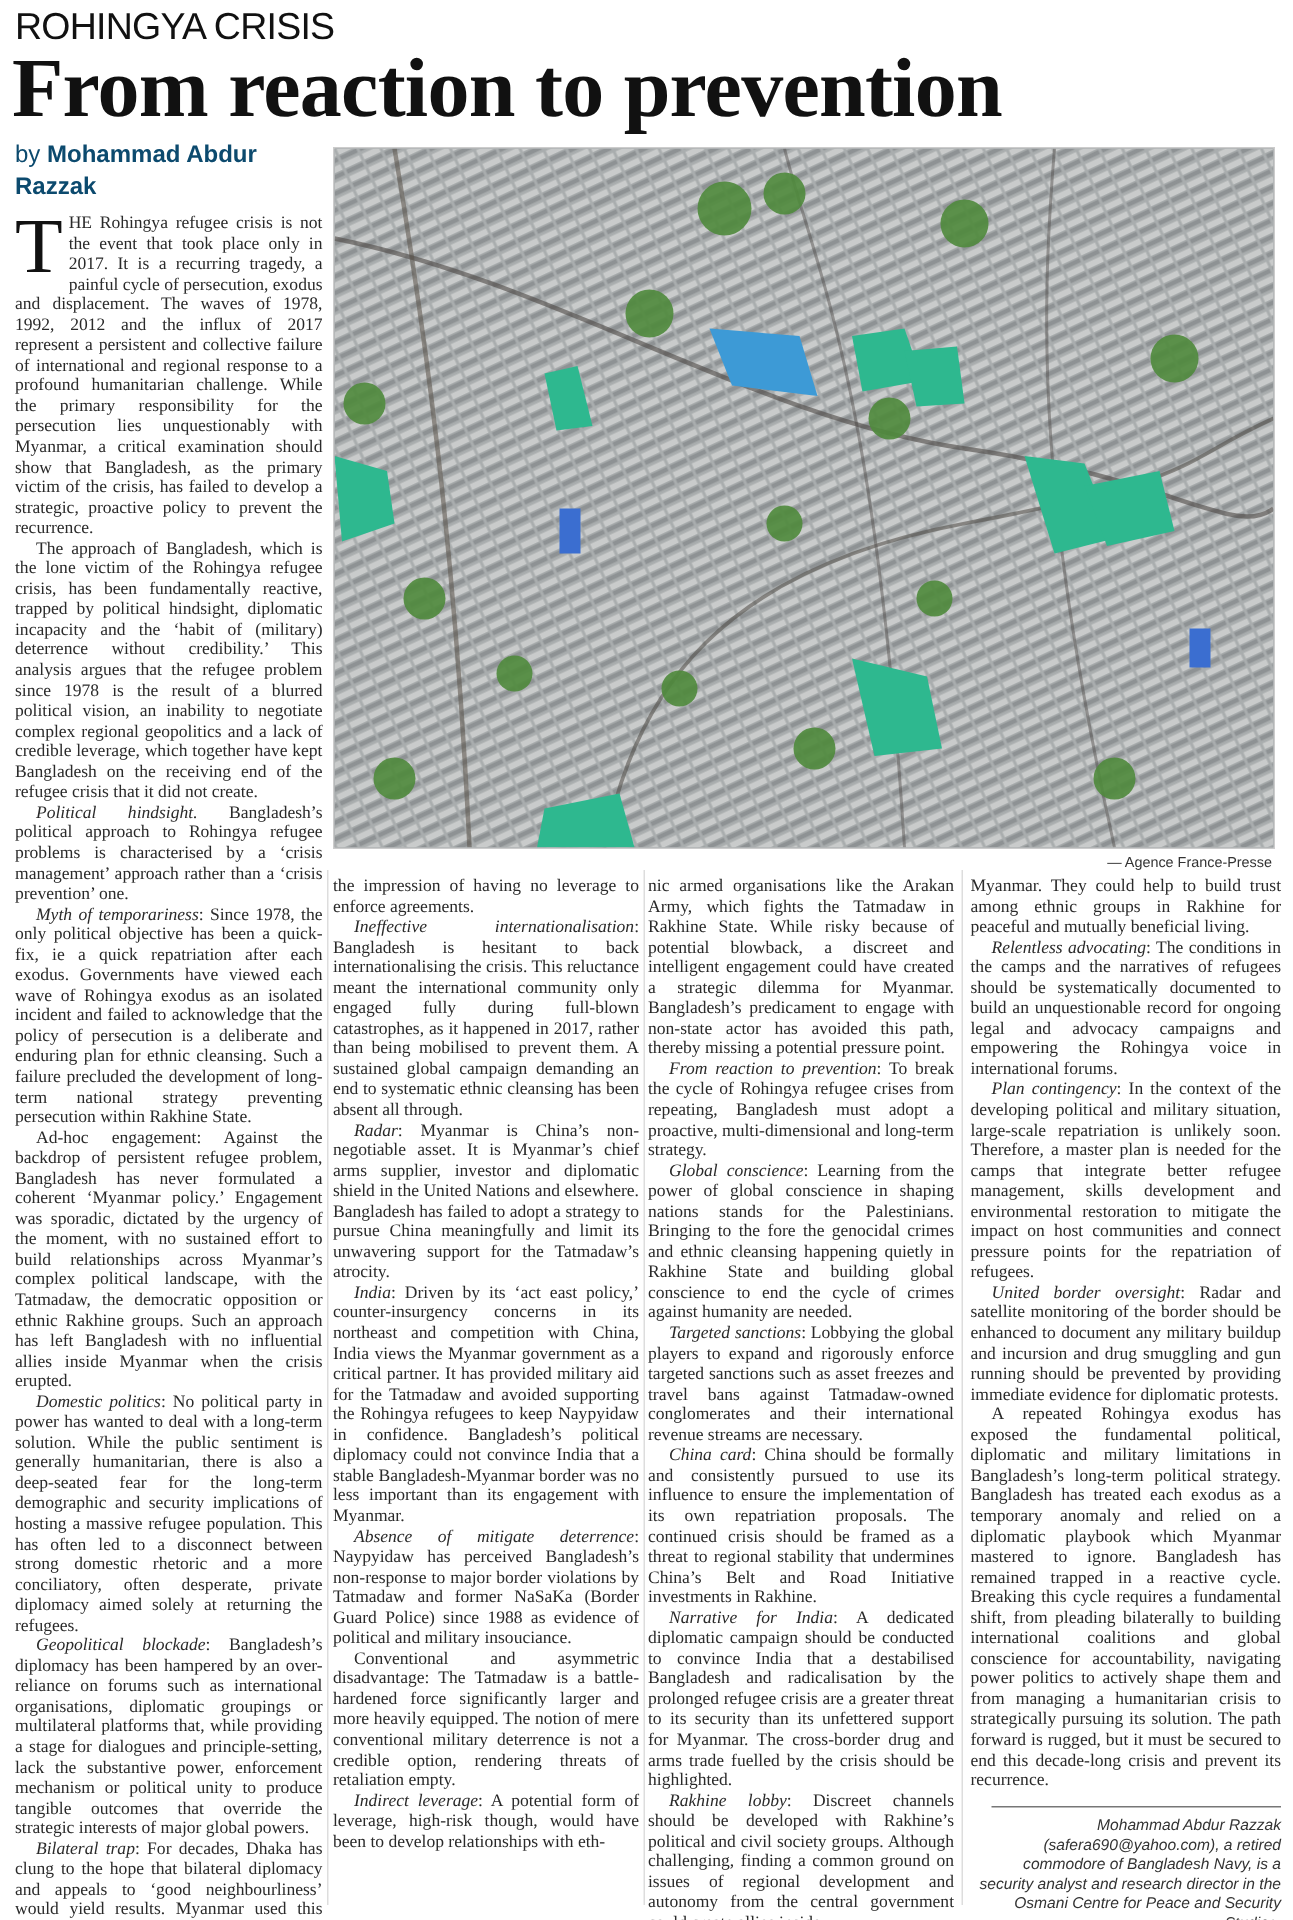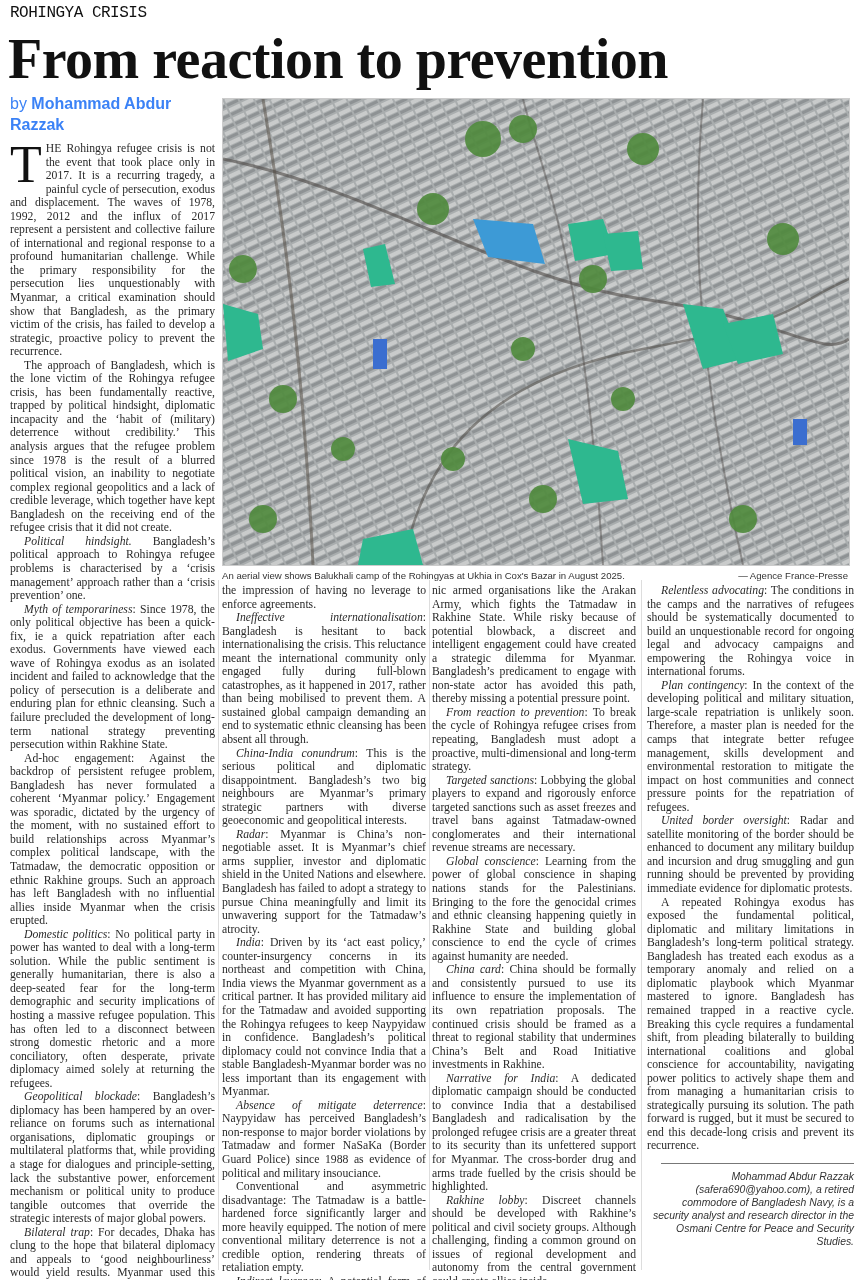--- a/index.html
+++ b/index.html
@@ -1,19 +1,19 @@
 <!DOCTYPE html>
 <html><head>
 <meta charset="utf-8">
 <style>
   html, body { margin: 0; padding: 0; background: #fff; }
   body { width: 862px; height: 1280px; overflow: hidden; position: relative; color: #222; }
-  .kicker { position: absolute; left: 10px; top: 4px; font-family: Liberation Mono, monospace; font-size: 16px; letter-spacing: -0.5px; color: #111; }
+  .kicker { position: absolute; left: 10px; top: 4px; font-family: Liberation Sans, sans-serif; font-size: 25px; letter-spacing: -0.5px; color: #111; }
   .headline { position: absolute; left: 8px; top: 30px; font-family: "Liberation Serif", serif; font-weight: bold; font-size: 56px; line-height: 58px; color: #111; letter-spacing: -0.5px; white-space: nowrap; }
-  .byline { position: absolute; left: 10px; top: 93px; width: 200px; font-family: "Liberation Sans", sans-serif; font-size: 16px; line-height: 21px; color: #3b82f6; }
+  .byline { position: absolute; left: 10px; top: 93px; width: 200px; font-family: "Liberation Sans", sans-serif; font-size: 16px; line-height: 21px; color: #0c4a6e; }
   .byline b { font-weight: bold; }
   .col { position: absolute; font-family: "Liberation Serif", serif; font-size: 11.7px; line-height: 13.55px; color: #2a2a2a; text-align: justify; }
   .col p { margin: 0; text-indent: 14px; }
   .col p.noindent { text-indent: 0; }
   .col em { }
   .c1 { left: 10px; top: 142px; width: 205px; }
   .c2 { left: 222px; top: 584px; width: 204px; }
   .c3 { left: 432px; top: 584px; width: 204px; }
   .c4 { left: 647px; top: 584px; width: 207px; }
   .dropcap { float: left; font-family: "Liberation Serif", serif; font-size: 52px; line-height: 40px; margin: 3px 4px 0 0; color: #111; }
@@ -88,49 +88,48 @@
       <polygon points="140,440 190,430 200,466 135,466"></polygon>
     </g>
     <g fill="#3d9ad6">
       <polygon points="250,120 310,125 322,165 265,158"></polygon>
       <rect x="150" y="240" width="14" height="30" fill="#3b6ed0"></rect>
       <rect x="570" y="320" width="14" height="26" fill="#3b6ed0"></rect>
     </g>
   </svg>
 </div>
 <div class="caption">
-  <span>An aerial view shows Balukhali camp of the Rohingyas at Ukhia in Cox's Bazar in August 2025.</span>
   <span class="credit">— Agence France-Presse</span>
 </div>
 
 <div class="vrule" style="left:218px"></div>
 <div class="vrule" style="left:429px"></div>
 <div class="vrule" style="left:641px"></div>
 
 <div class="col c2">
   <p class="noindent"><span>the impression of having no leverage to enforce agreements.</span></p>
   <p><em>Ineffective internationalisation</em><span>: Bangladesh is hesitant to back internationalising the crisis. This reluctance meant the international community only engaged fully during full-blown catastrophes, as it happened in 2017, rather than being mobilised to prevent them. A sustained global campaign demanding an end to systematic ethnic cleansing has been absent all through.</span></p>
-  <p><em>China-India conundrum</em><span>: This is the serious political and diplomatic disappointment. Bangladesh’s two big neighbours are Myanmar’s primary strategic partners with diverse geoeconomic and geopolitical interests.</span></p>
   <p><em>Radar</em><span>:  Myanmar is China’s non-negotiable asset. It is Myanmar’s chief arms supplier, investor and diplomatic shield in the United Nations and elsewhere. Bangladesh has failed to adopt a strategy to pursue China meaningfully and limit its unwavering support for the Tatmadaw’s atrocity.</span></p>
   <p><em>India</em><span>: Driven by its ‘act east policy,’ counter-insurgency concerns in its northeast and competition with China, India views the Myanmar government as a critical partner. It has provided military aid for the Tatmadaw and avoided supporting the Rohingya refugees to keep Naypyidaw in confidence. Bangladesh’s political diplomacy could not convince India that a stable Bangladesh-Myanmar border was no less important than its engagement with Myanmar.</span></p>
   <p><em>Absence of mitigate deterrence</em><span>: Naypyidaw has perceived Bangladesh’s non-response to major border violations by Tatmadaw and former NaSaKa (Border Guard Police) since 1988 as evidence of political and military insouciance.</span></p>
   <p><span>Conventional and asymmetric disadvantage: The Tatmadaw is a battle-hardened force significantly larger and more heavily equipped. The notion of mere conventional military deterrence is not a credible option, rendering threats of retaliation empty.</span></p>
   <p><em>Indirect leverage</em><span>: A potential form of leverage, high-risk though, would have been to develop relationships with eth-</span></p>
 </div>
 
 <div class="col c3">
   <p class="noindent"><span>nic armed organisations like the Arakan Army, which fights the Tatmadaw in Rakhine State. While risky because of potential blowback, a discreet and intelligent engagement could have created a strategic dilemma for Myanmar. Bangladesh’s predicament to engage with non-state actor has avoided this path, thereby missing a potential pressure point.</span></p>
   <p><em>From reaction to prevention</em><span>: To break the cycle of Rohingya refugee crises from repeating, Bangladesh must adopt a proactive, multi-dimensional and long-term strategy.</span></p>
+  <p><em>Global conscience</em><span>: Learning from the power of global conscience in shaping nations stands for the Palestinians. Bringing to the fore the genocidal crimes and ethnic cleansing happening quietly in Rakhine State and building global conscience to end the cycle of crimes against humanity are needed.</span></p>
   <p><em>Targeted sanctions</em><span>: Lobbying the global players to expand and rigorously enforce targeted sanctions such as asset freezes and travel bans against Tatmadaw-owned conglomerates and their international revenue streams are necessary.</span></p>
-  <p><em>Global conscience</em><span>: Learning from the power of global conscience in shaping nations stands for the Palestinians. Bringing to the fore the genocidal crimes and ethnic cleansing happening quietly in Rakhine State and building global conscience to end the cycle of crimes against humanity are needed.</span></p>
   <p><em>China card</em><span>: China should be formally and consistently pursued to use its influence to ensure the implementation of its own repatriation proposals. The continued crisis should be framed as a threat to regional stability that undermines China’s Belt and Road Initiative investments in Rakhine.</span></p>
   <p><em>Narrative for India</em><span>: A dedicated diplomatic campaign should be conducted to convince India that a destabilised Bangladesh and radicalisation by the prolonged refugee crisis are a greater threat to its security than its unfettered support for Myanmar. The cross-border drug and arms trade fuelled by the crisis should be highlighted.</span></p>
   <p><em>Rakhine lobby</em><span>: Discreet channels should be developed with Rakhine’s political and civil society groups. Although challenging, finding a common ground on issues of regional development and autonomy from the central government could create allies inside</span></p>
 </div>
 
 <div class="col c4">
+  <p class="noindent"><span>Myanmar. They could help to build trust among ethnic groups in Rakhine for peaceful and mutually beneficial living.</span></p>
   <p><em>Relentless advocating</em><span>: The conditions in the camps and the narratives of refugees should be systematically documented to build an unquestionable record for ongoing legal and advocacy campaigns and empowering the Rohingya voice in international forums.</span></p>
   <p><em>Plan contingency</em><span>: In the context of the developing political and military situation, large-scale repatriation is unlikely soon. Therefore, a master plan is needed for the camps that integrate better refugee management, skills development and environmental restoration to mitigate the impact on host communities and connect pressure points for the repatriation of refugees.</span></p>
   <p><em>United border oversight</em><span>: Radar and satellite monitoring of the border should be enhanced to document any military buildup and incursion and drug smuggling and gun running should be prevented by providing immediate evidence for diplomatic protests.</span></p>
   <p><span>A repeated Rohingya exodus has exposed the fundamental political, diplomatic and military limitations in Bangladesh’s long-term political strategy. Bangladesh has treated each exodus as a temporary anomaly and relied on a diplomatic playbook which Myanmar mastered to ignore. Bangladesh has remained trapped in a reactive cycle. Breaking this cycle requires a fundamental shift, from pleading bilaterally to building international coalitions and global conscience for accountability, navigating power politics to actively shape them and from managing a humanitarian crisis to strategically pursuing its solution. The path forward is rugged, but it must be secured to end this decade-long crisis and prevent its recurrence.</span></p>
   <hr class="bio-rule">
   <div class="bio">Mohammad Abdur Razzak (safera690@yahoo.com), a retired commodore of Bangladesh Navy, is a security analyst and research director in the Osmani Centre for Peace and Security Studies.</div>
 </div>
 
 </body></html>

